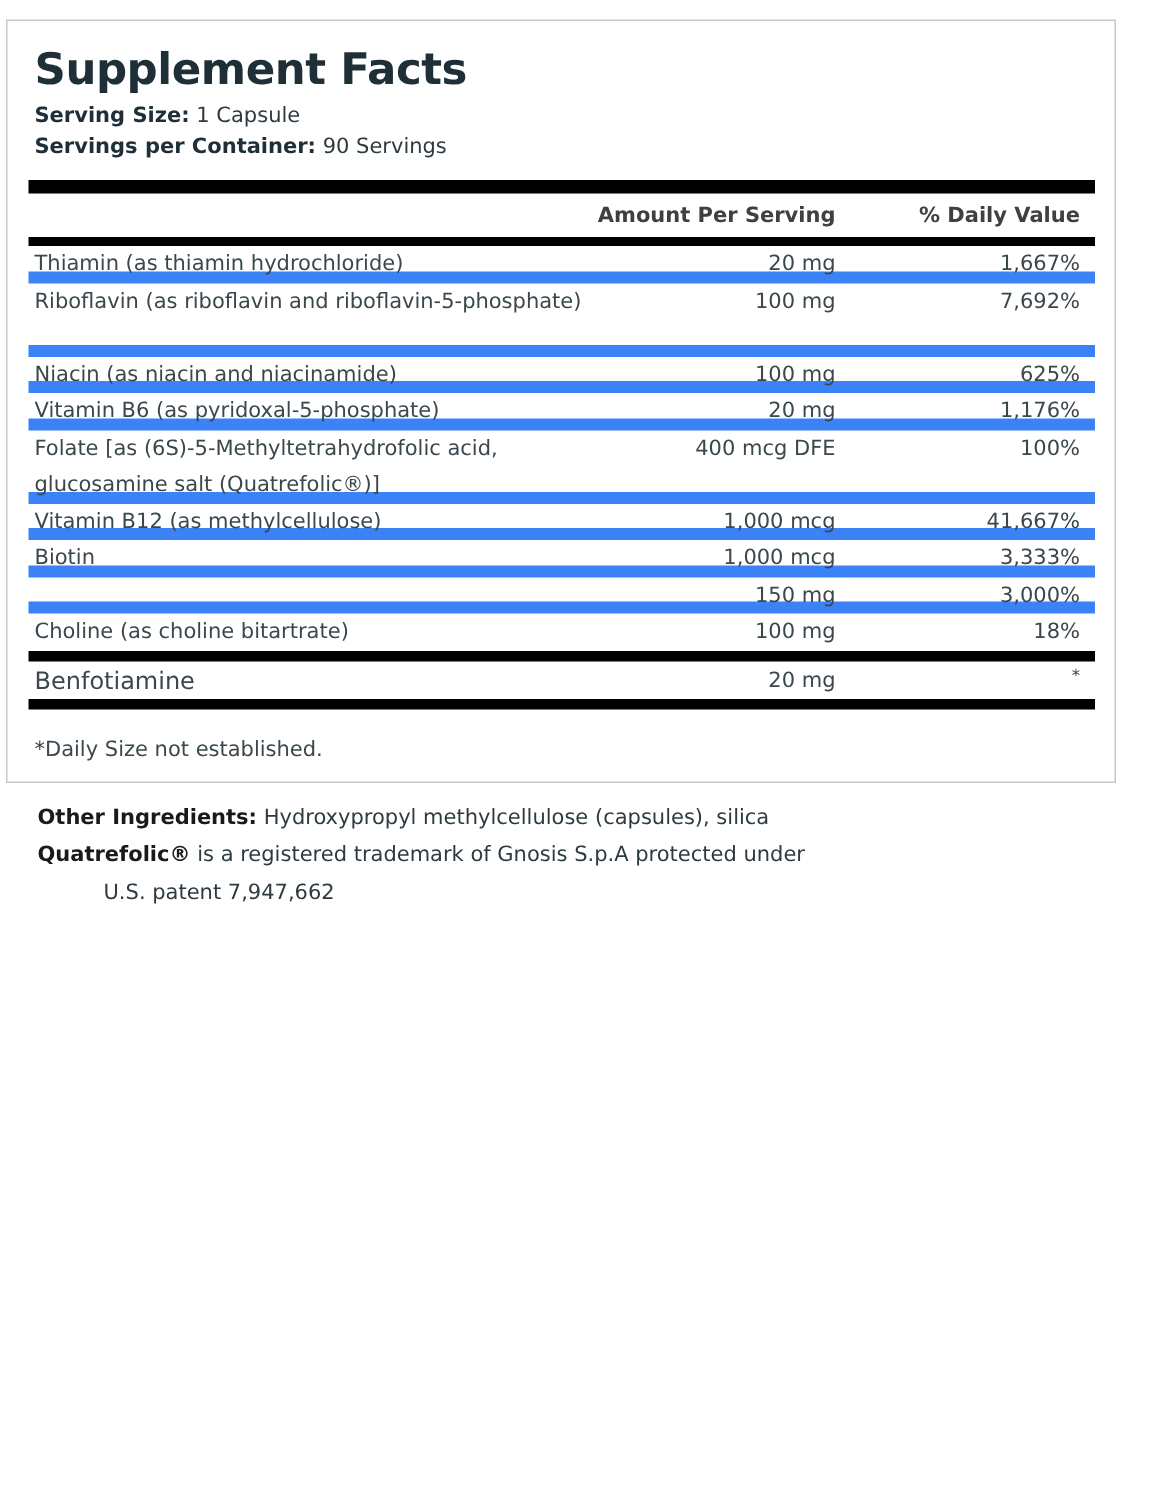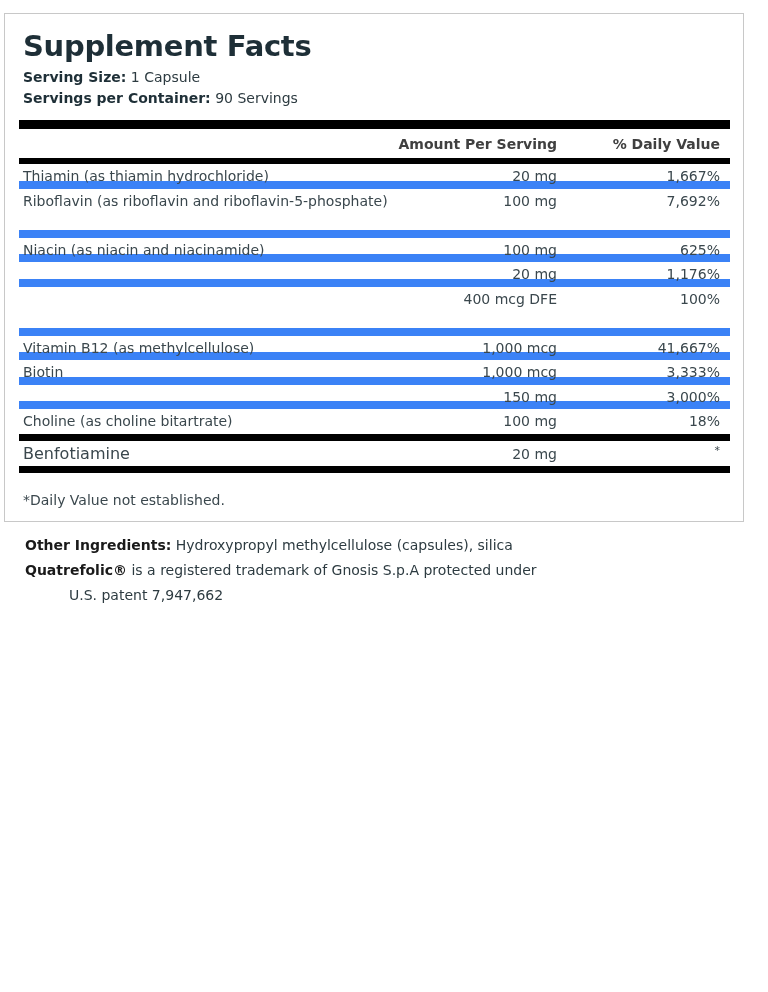--- a/index.html
+++ b/index.html
@@ -209,24 +209,26 @@
       <span class="name">Riboflavin (as riboflavin and riboflavin-5-phosphate)</span>
       <span class="amount">100 mg</span>
       <span class="dv">7,692%</span>
     </div>
     <div class="row row-single">
       <span class="name">Niacin (as niacin and niacinamide)</span>
       <span class="amount">100 mg</span>
       <span class="dv">625%</span>
     </div>
     <div class="row row-single">
+      <span class="name">Vitamin B6 (as pyridoxal-5-phosphate)</span>
       <span class="amount">20 mg</span>
       <span class="dv">1,176%</span>
     </div>
     <div class="row row-double">
+      <span class="name">Folate [as (6S)-5-Methyltetrahydrofolic acid, glucosamine salt (Quatrefolic®)]</span>
       <span class="amount">400 mcg DFE</span>
       <span class="dv">100%</span>
     </div>
     <div class="row row-single">
       <span class="name">Vitamin B12 (as methylcellulose)</span>
       <span class="amount">1,000 mcg</span>
       <span class="dv">41,667%</span>
     </div>
     <div class="row row-single">
       <span class="name">Biotin</span>
@@ -245,21 +247,21 @@
 
     <div class="bar-sep"></div>
     <div class="benfo-row">
       <span class="name">Benfotiamine</span>
       <span class="amount">20 mg</span>
       <span class="dv">*</span>
     </div>
     <div class="bar-bottom"></div>
   </div>
 
-  <div class="footnote">*Daily Value not established.</div>
+  <div class="footnote">*Daily Size not established.</div>
 </div>
 
 <div class="other other-ingredients">
   <b>Other Ingredients:</b>
   <span>Hydroxypropyl methylcellulose (capsules), silica</span>
 </div>
 <div class="other trademark-1">
   <b>Quatrefolic®</b>
   <span>is a registered trademark of Gnosis S.p.A protected under</span>
 </div>

